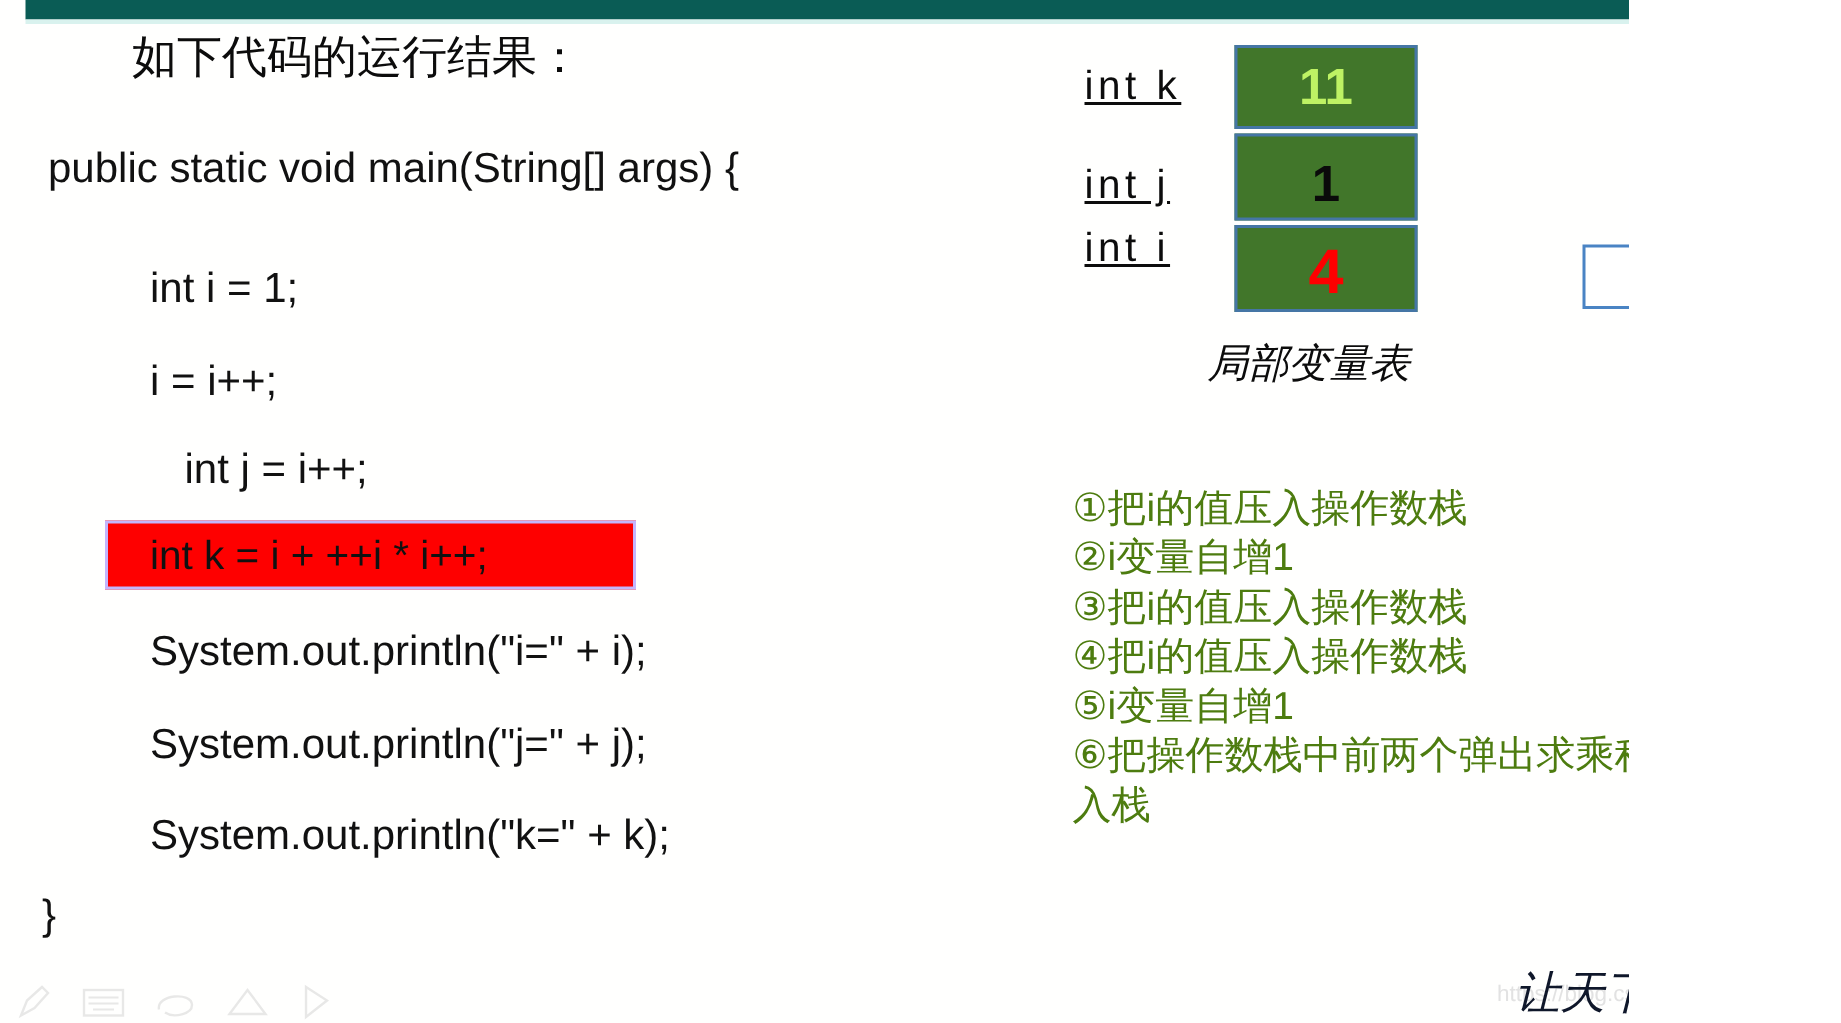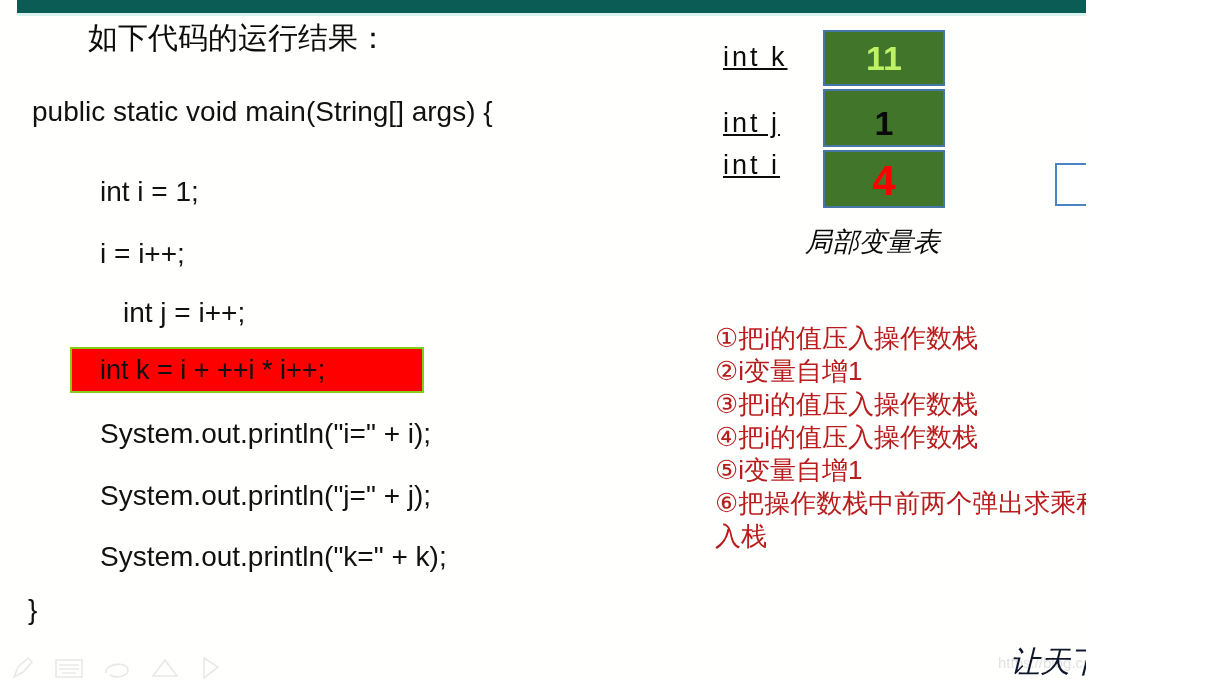--- a/index.html
+++ b/index.html
@@ -62,21 +62,21 @@
   .ln7   { left: 100px; top: 541px; }
   .brace { left: 28px;  top: 594px; }
 
   .hl-box {
     position: absolute;
     left: 70px;
     top: 347px;
     width: 354px;
     height: 46px;
     background: #fe0000;
-    border: 2px solid #84cc16;
+    border: 2px solid #c4b5fd;
     box-sizing: border-box;
   }
   .hl-box .hl-text {
     position: absolute;
     left: 28px;
     top: 6px;
     font-size: 27px;
     color: #111111;
     white-space: nowrap;
   }
@@ -152,21 +152,21 @@
   }
 
   
   .steps {
     position: absolute;
     left: 715px;
     top: 322px;
     width: 500px;
     font-size: 26px;
     line-height: 33px;
-    color: #b91c1c;
+    color: #4d7c0f;
   }
   .step {
     display: block;
     white-space: normal;
   }
 
   
   .watermark {
     position: absolute;
     left: 998px;

